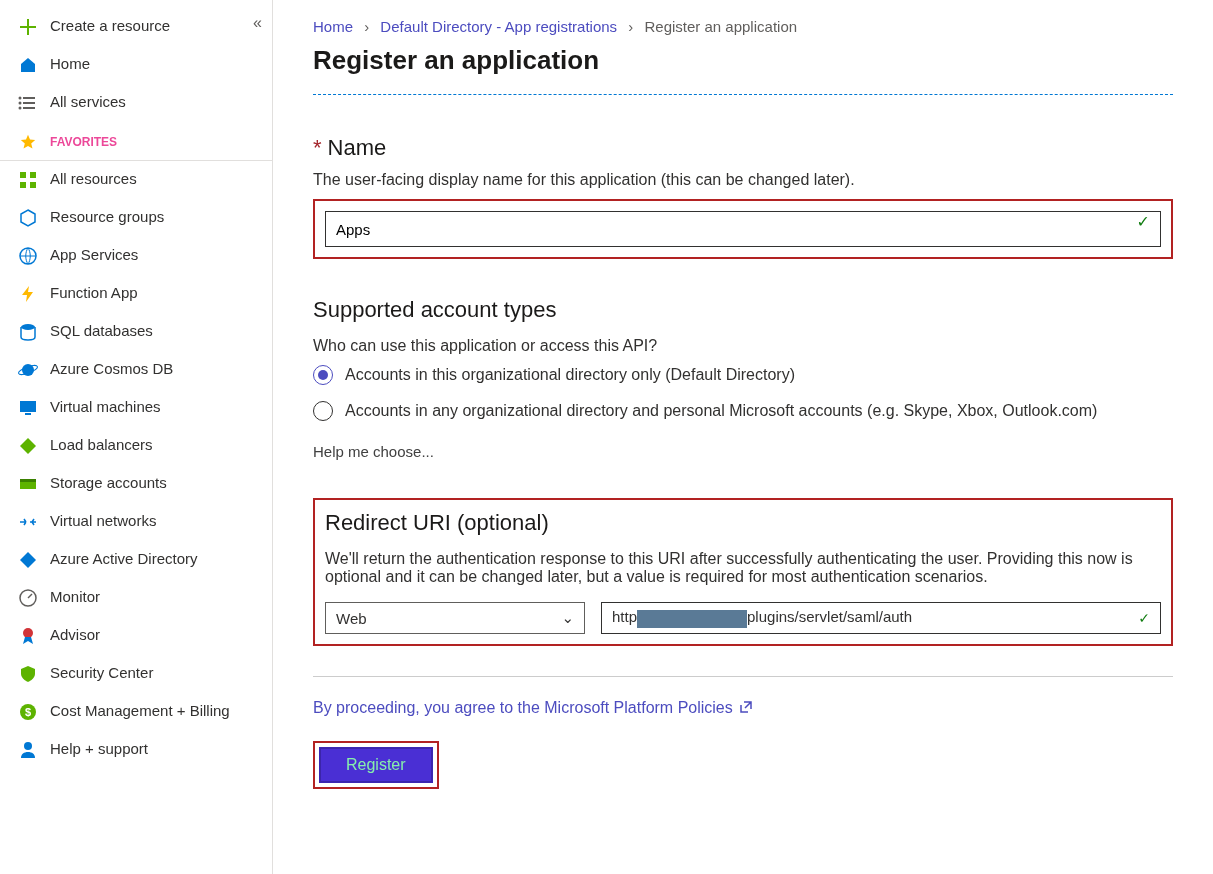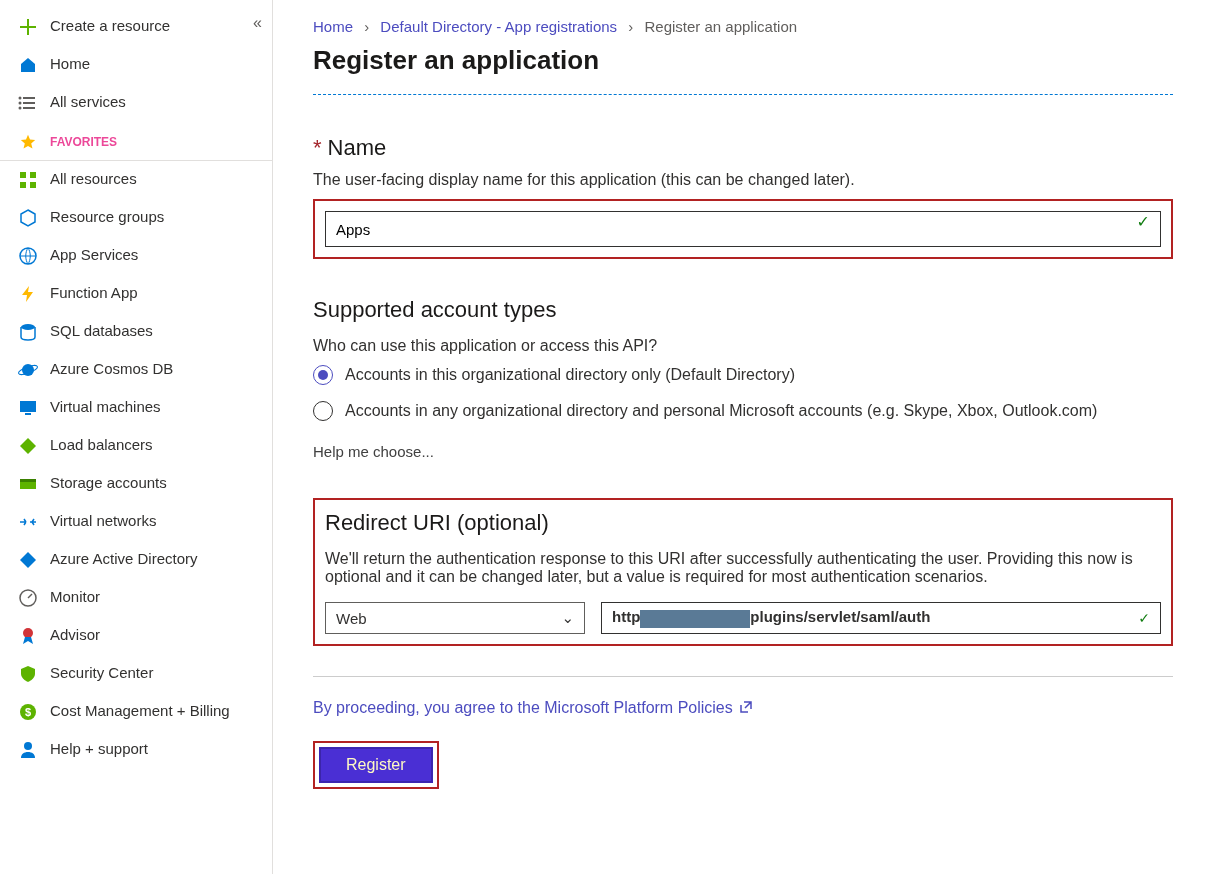--- a/index.html
+++ b/index.html
@@ -173,40 +173,40 @@
   .uri-input-wrap {
     border: 1px solid #323130;
     height: 32px;
     flex: 1;
     display: flex;
     align-items: center;
     padding: 0 36px 0 10px;
     position: relative;
     background: #fff;
   }
-  .uri-left { font-size: 15px; font-weight: bold; }
+  .uri-left { font-size: 15px; }
   .uri-mask {
     display: inline-block;
     width: 110px;
     height: 18px;
     background: #5a7a96;
     vertical-align: middle;
     margin: 0 0px;
   }
   .uri-input-wrap .check { position: absolute; right: 10px; color: #107c10; }
   .divider-line { border: none; border-top: 1px solid #ccc; margin: 30px 0 22px; }
   .policies { font-size: 16px; color: #4c4cbf; margin-bottom: 24px; display: inline-flex; align-items: center; gap: 6px; cursor: pointer; }
   .register-box {
     border: 2px solid #b22222;
     display: inline-block;
     padding: 4px;
   }
   .register-btn {
     background: #4a2fd4;
-    color: #fef9c3;
+    color: #86efac;
     border: 1px solid #3c26b3;
     font-size: 16px;
     padding: 8px 26px;
     cursor: pointer;
     box-shadow: inset 0 0 0 1px rgba(0,0,0,.2);
   }
   .ext-icon { font-size: 14px; color: #4c4cbf; }
 </style>
 </head>
 <body>

